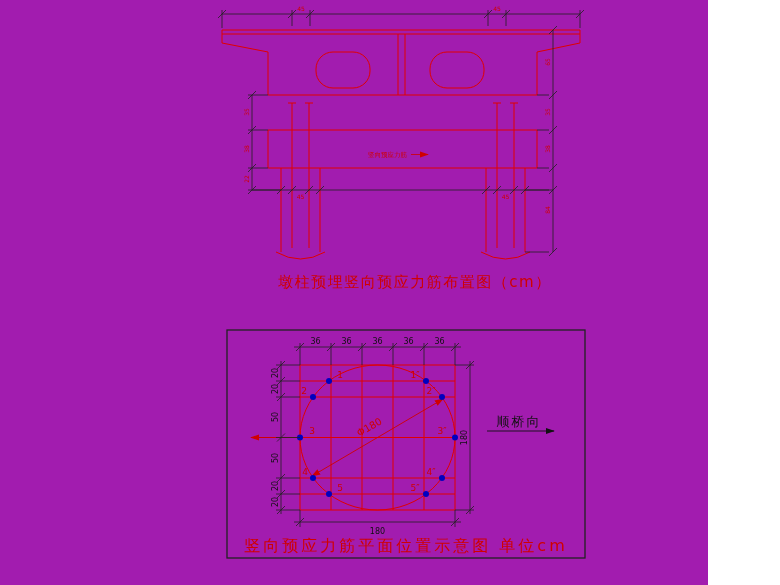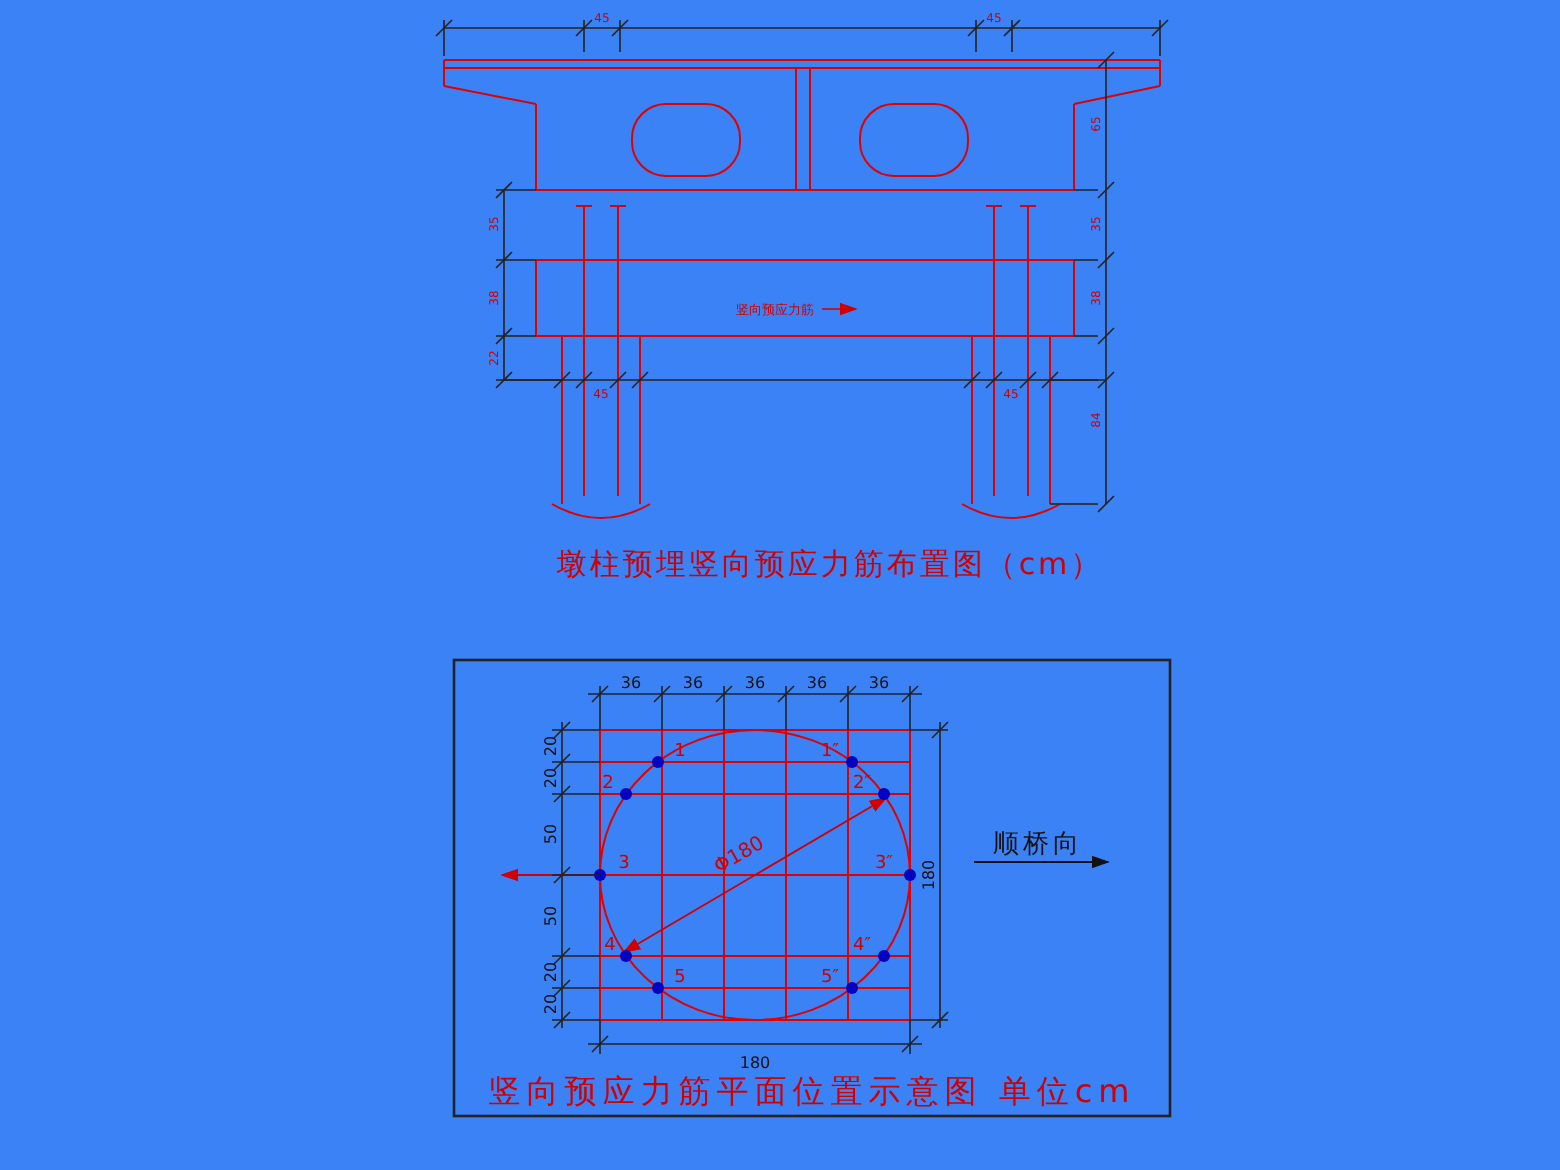--- a/index.html
+++ b/index.html
@@ -1,16 +1,16 @@
 <!DOCTYPE html>
 <html><head>
 <meta charset="utf-8">
 <style>
   html,body{margin:0;padding:0;background:#fff;}
-  .stage{position:relative;width:780px;height:585px;background:#3b82f6;overflow:hidden;
+  .stage{position:relative;width:708px;height:585px;background:#a21caf;overflow:hidden;
          font-family:"DejaVu Sans",sans-serif;text-align:right;}
   .stage svg{position:absolute;left:0;}
   #elev{top:0;}
   #plan{top:300px;}
   
   .red{stroke:#e00000;stroke-width:1;fill:none;}
   .dim{stroke:#222222;stroke-width:0.8;fill:none;}
   .frame{stroke:#222222;stroke-width:1.3;fill:none;}
   
   text{font-family:"DejaVu Sans",sans-serif;}

